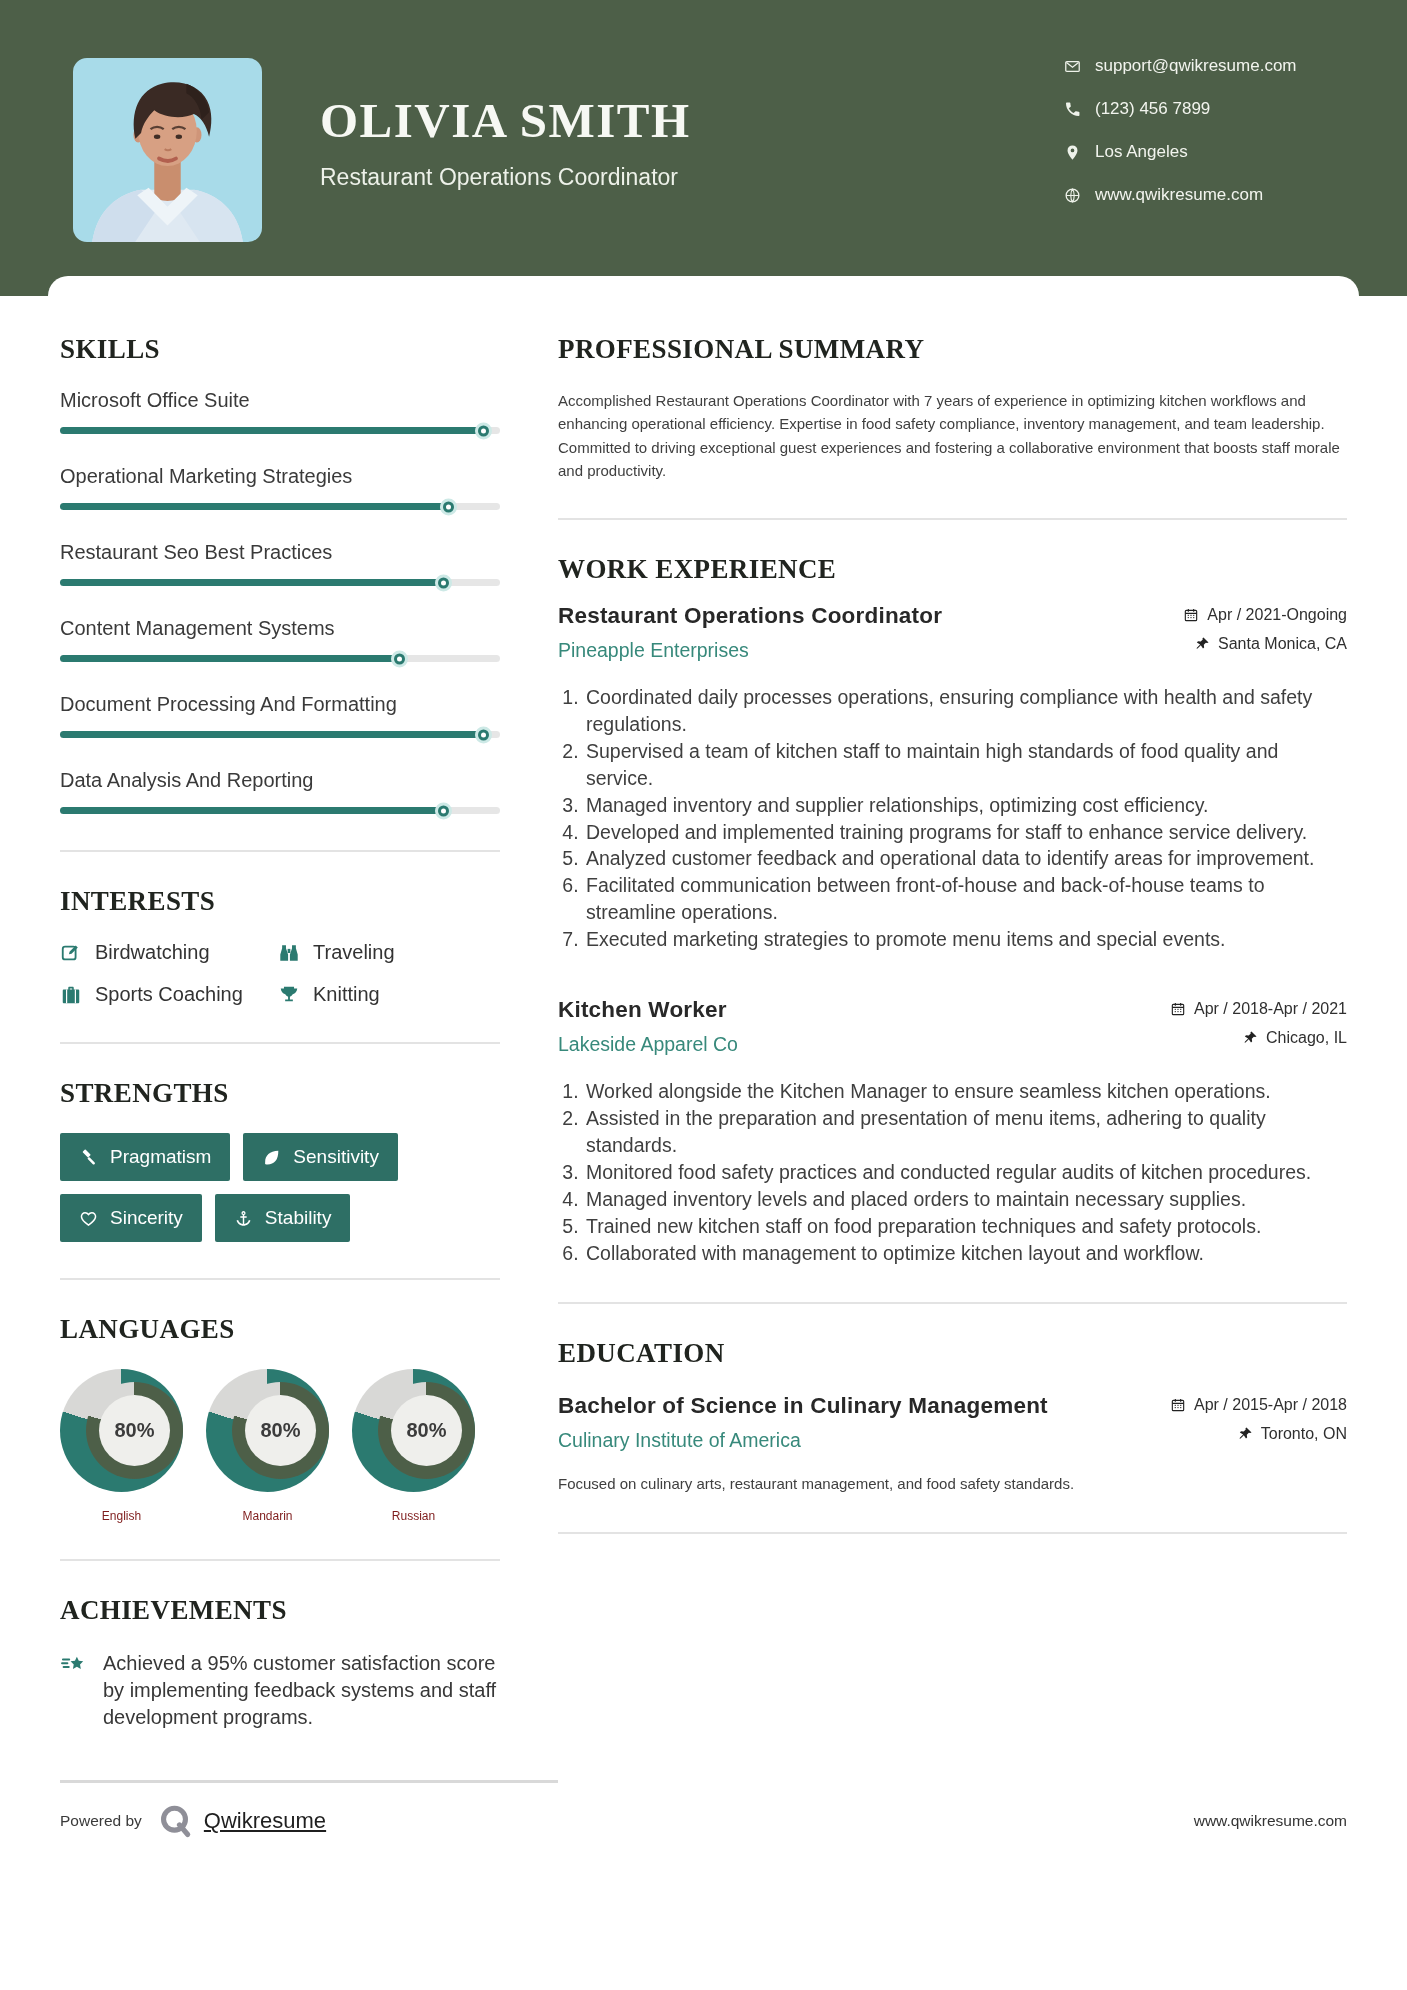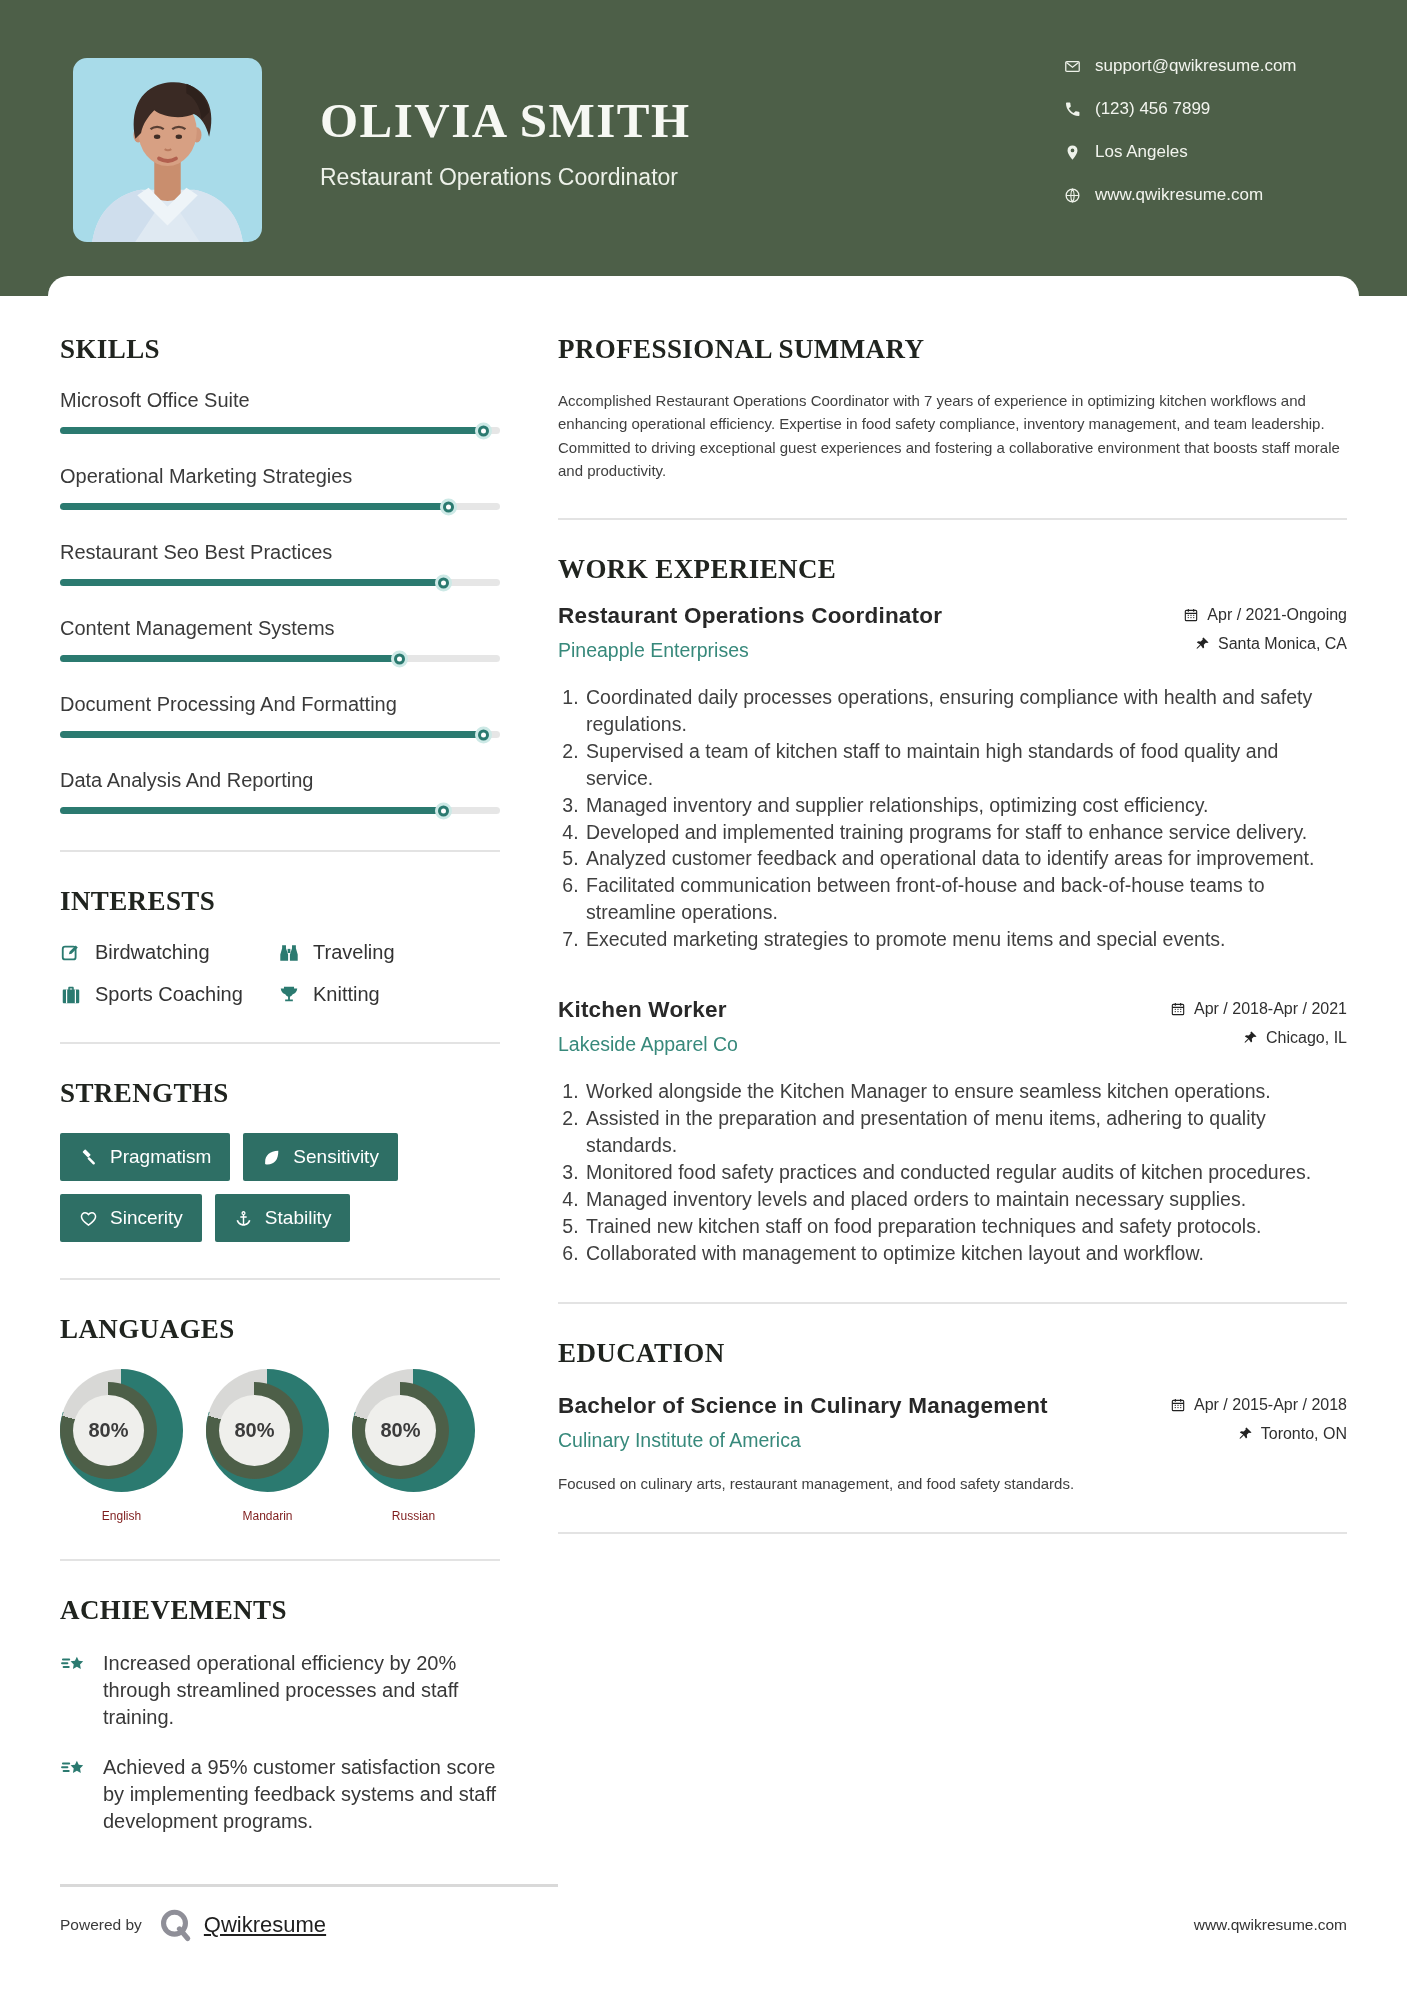--- a/index.html
+++ b/index.html
@@ -42,21 +42,21 @@
   .iitem{display:flex;align-items:center;gap:13px;font-size:20px;color:#333}
   .iicon{width:22px;height:22px;color:var(--accent);flex:none}
   
   .badges{display:flex;flex-wrap:wrap;gap:13px}
   .badge{display:inline-flex;align-items:center;gap:12px;background:var(--badge);color:#fff;
          font-size:19px;padding:13px 19px;border-radius:2px}
   .bicon{width:19px;height:19px;color:#fff;flex:none}
   
   .langs{display:flex;gap:23px}
   .lang{width:123px;text-align:center}
-  .donut{width:123px;height:123px;border-radius:50%;display:flex;align-items:center;justify-content:flex-start}
+  .donut{width:123px;height:123px;border-radius:50%;display:flex;align-items:center;justify-content:flex-end}
   .donut2{width:97px;height:97px;border-radius:50%;display:flex;align-items:center;justify-content:center}
   .dcenter{width:71px;height:71px;border-radius:50%;background:#efefec;display:flex;align-items:center;
            justify-content:center;font-size:20px;font-weight:700;color:#3c3c3c}
   .llabel{margin-top:17px;font-size:12px;color:#7f1d1d}
   
   .ach{display:flex;gap:16px;margin-bottom:23px}
   .aicon{width:27px;height:27px;color:var(--accent);flex:none;margin-top:2px}
   .ach p{margin:0;font-size:20px;line-height:1.35;color:#383838}
   
   .para{font-size:15px;line-height:1.55;color:#3f3f3f;margin:0}
@@ -369,26 +369,20 @@
               <div class="llabel">Russian</div>
             </div>
           </div>
       </section>
       <hr class="div">
 
       <section>
         <h2 class="stitle">ACHIEVEMENTS</h2>
         <div>
 
-            <div class="ach">
-              <svg class="aicon">
-                <use href="#star-shooting-icon"></use>
-              </svg>
-              <p>Increased operational efficiency by 20% through streamlined processes and staff training.</p>
-            </div>
 
             <div class="ach">
               <svg class="aicon">
                 <use href="#star-shooting-icon"></use>
               </svg>
               <p>Achieved a 95% customer satisfaction score by implementing feedback systems and staff development programs.</p>
             </div>
           </div>
       </section>
     </aside>

